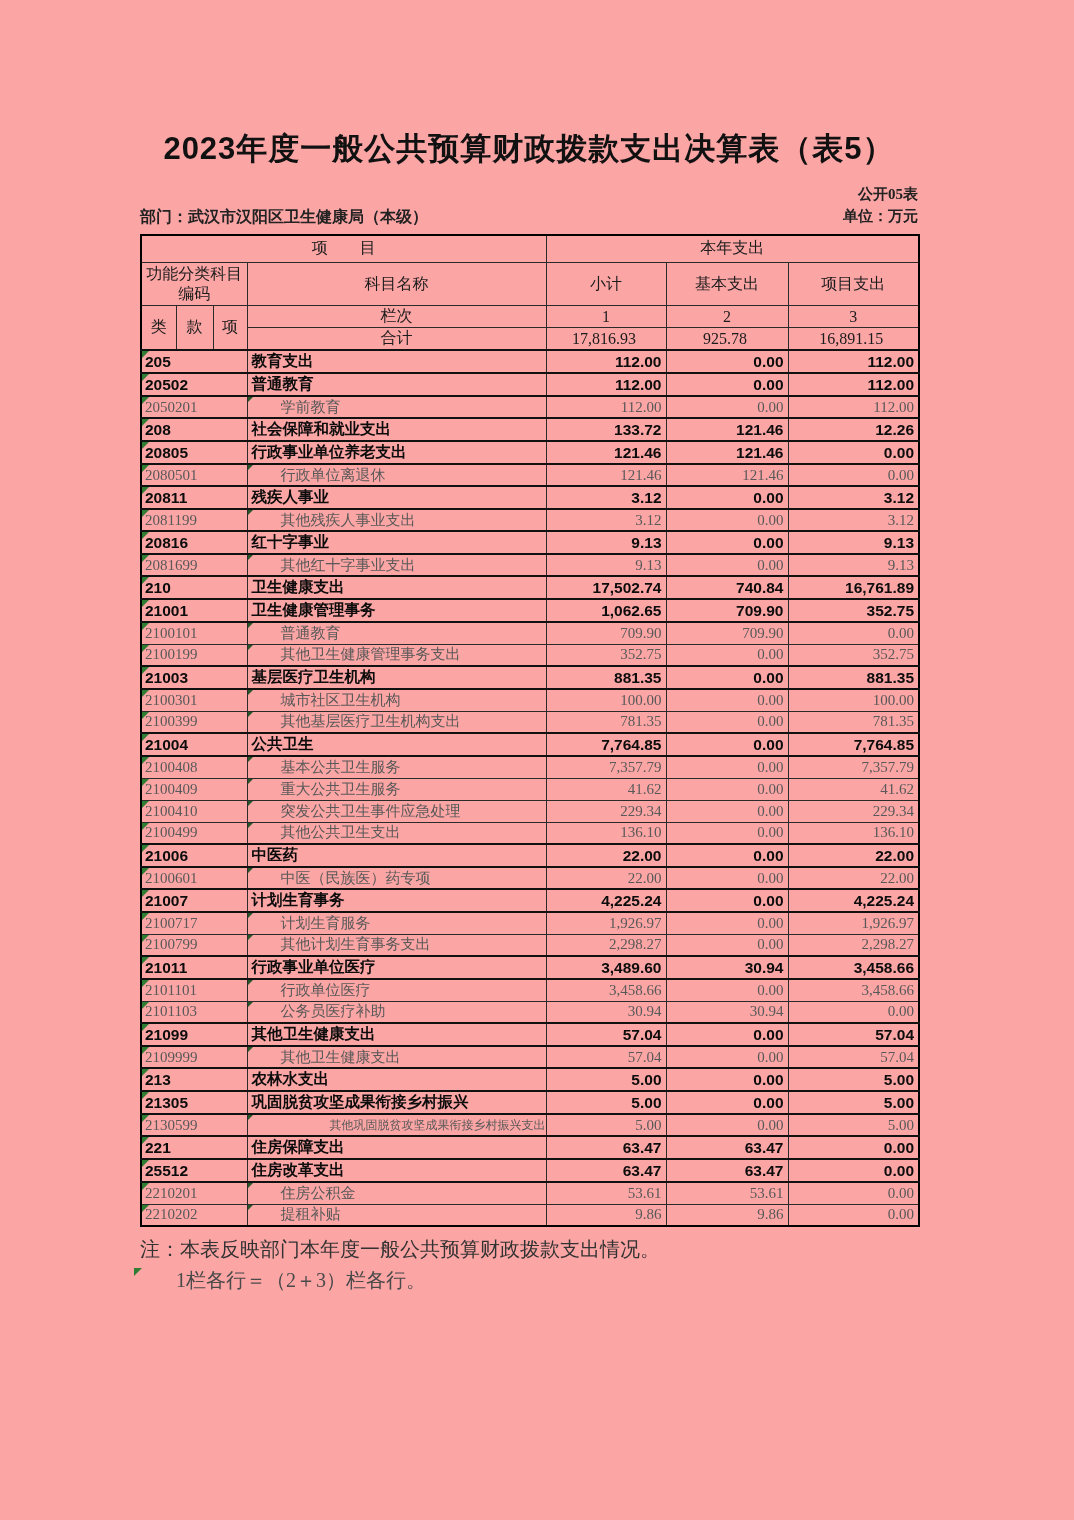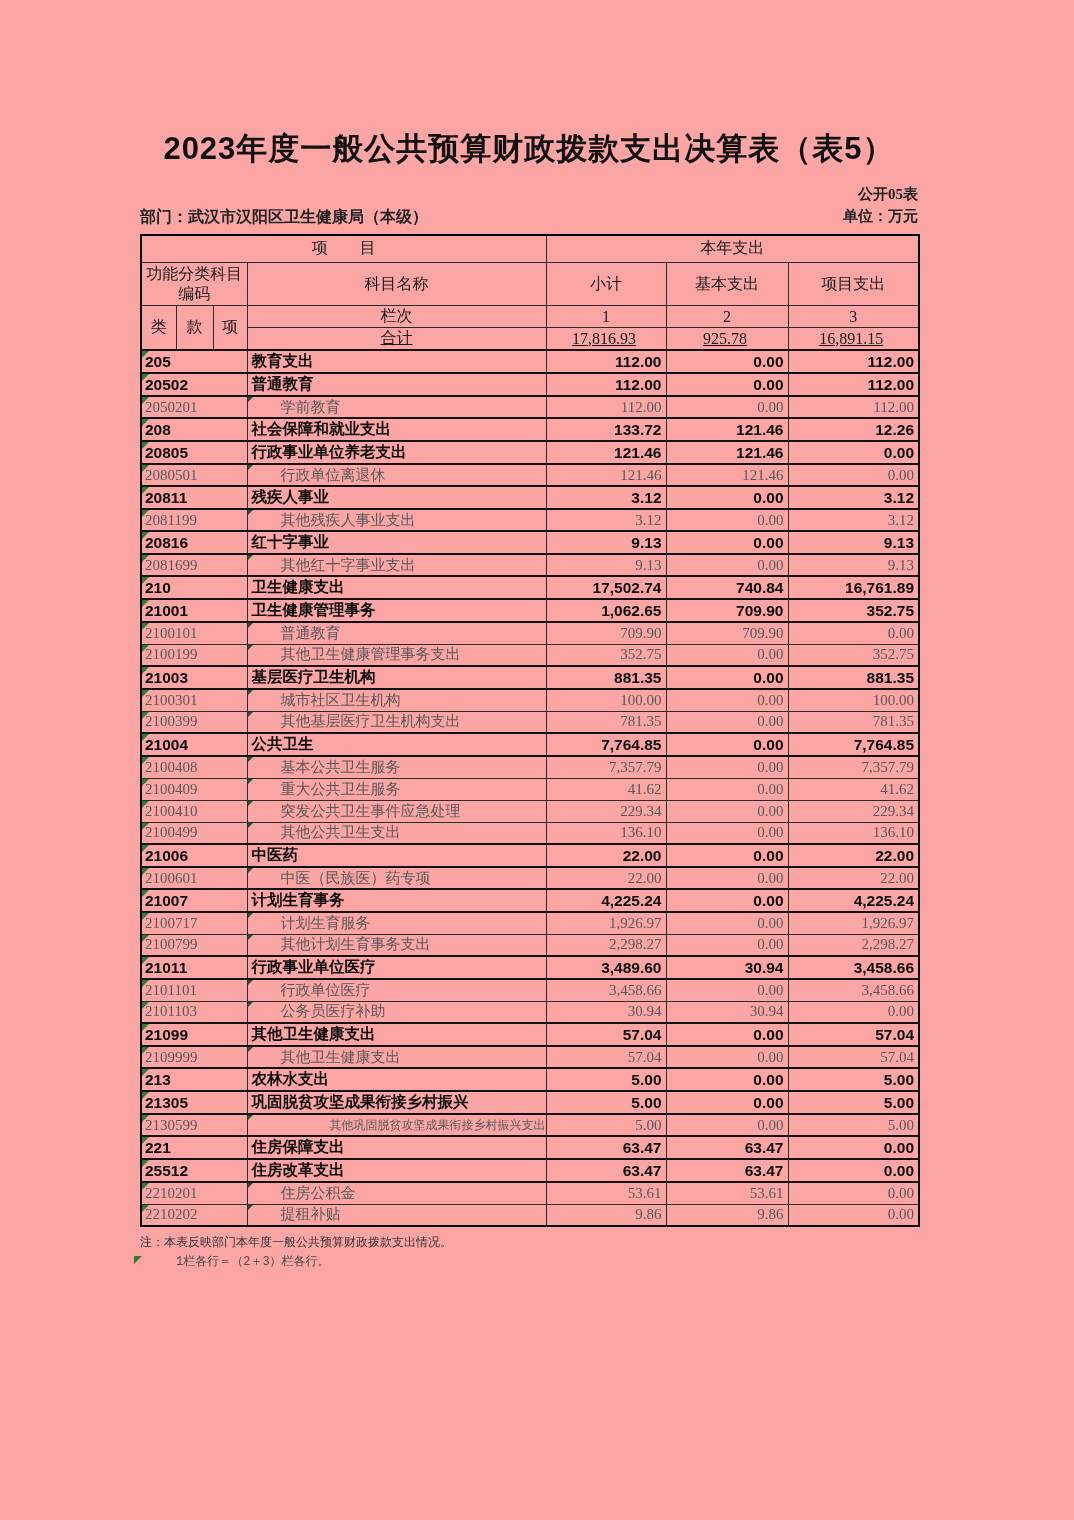--- a/index.html
+++ b/index.html
@@ -31,21 +31,21 @@
     border:2px solid #000;
   }
   table.budget td {
     border:1px solid #2b2b2b;
     font-size:16px; color:#1c1c1c;
     overflow:hidden; white-space:nowrap;
   }
   tr.hrow1 td { height:28px; text-align:center; }
   tr.hrow2 td { height:43px; text-align:center; line-height:1.25; white-space:normal; }
   tr.hrow3 td { height:22px; text-align:center; }
-  tr.hrow4 td { height:22px; text-align:center;text-decoration:underline; }
+  tr.hrow4 td { height:22px; text-align:center; }
   .col-index { color:#5d5d5d; }
   .total-num { text-align:left; padding-right:4px; color:#5d5d5d; }
 
   tbody.rows tr { height:22px; }
   tbody.rows td.code { text-align:left; padding-left:3px; position:relative; }
   tbody.rows td.name { text-align:left; padding-left:4px; position:relative; }
   tbody.rows td.num  { text-align:right; padding-right:4px; }
 
   tr.cat td {
     font-family:"Liberation Sans","DejaVu Sans",sans-serif;
@@ -61,21 +61,21 @@
     content:""; position:absolute; top:0; left:0; width:0; height:0;
     border-top:7px solid var(--indicator-green,#2e7d32);
     border-right:7px solid transparent;
   }
   .tri-sm::after {
     content:""; position:absolute; top:0; left:0; width:0; height:0;
     border-top:5px solid var(--indicator-dark-green,#27562b);
     border-right:5px solid transparent;
   }
 
-  .notes { margin-top:7px; font-size:12px; color:#333; line-height:1.55;font-family:Liberation Mono, monospace; }
+  .notes { margin-top:7px; font-size:20px; color:#333; line-height:1.55; }
   .note-line2 { padding-left:36px; color:#4a4a4a; position:relative; }
   .note-marker {
     position:absolute; left:-6px; top:3px; width:0; height:0;
     border-top:8px solid var(--indicator-green,#2e7d32);
     border-right:8px solid transparent;
   }
 </style>
 </head>
 <body>
 

